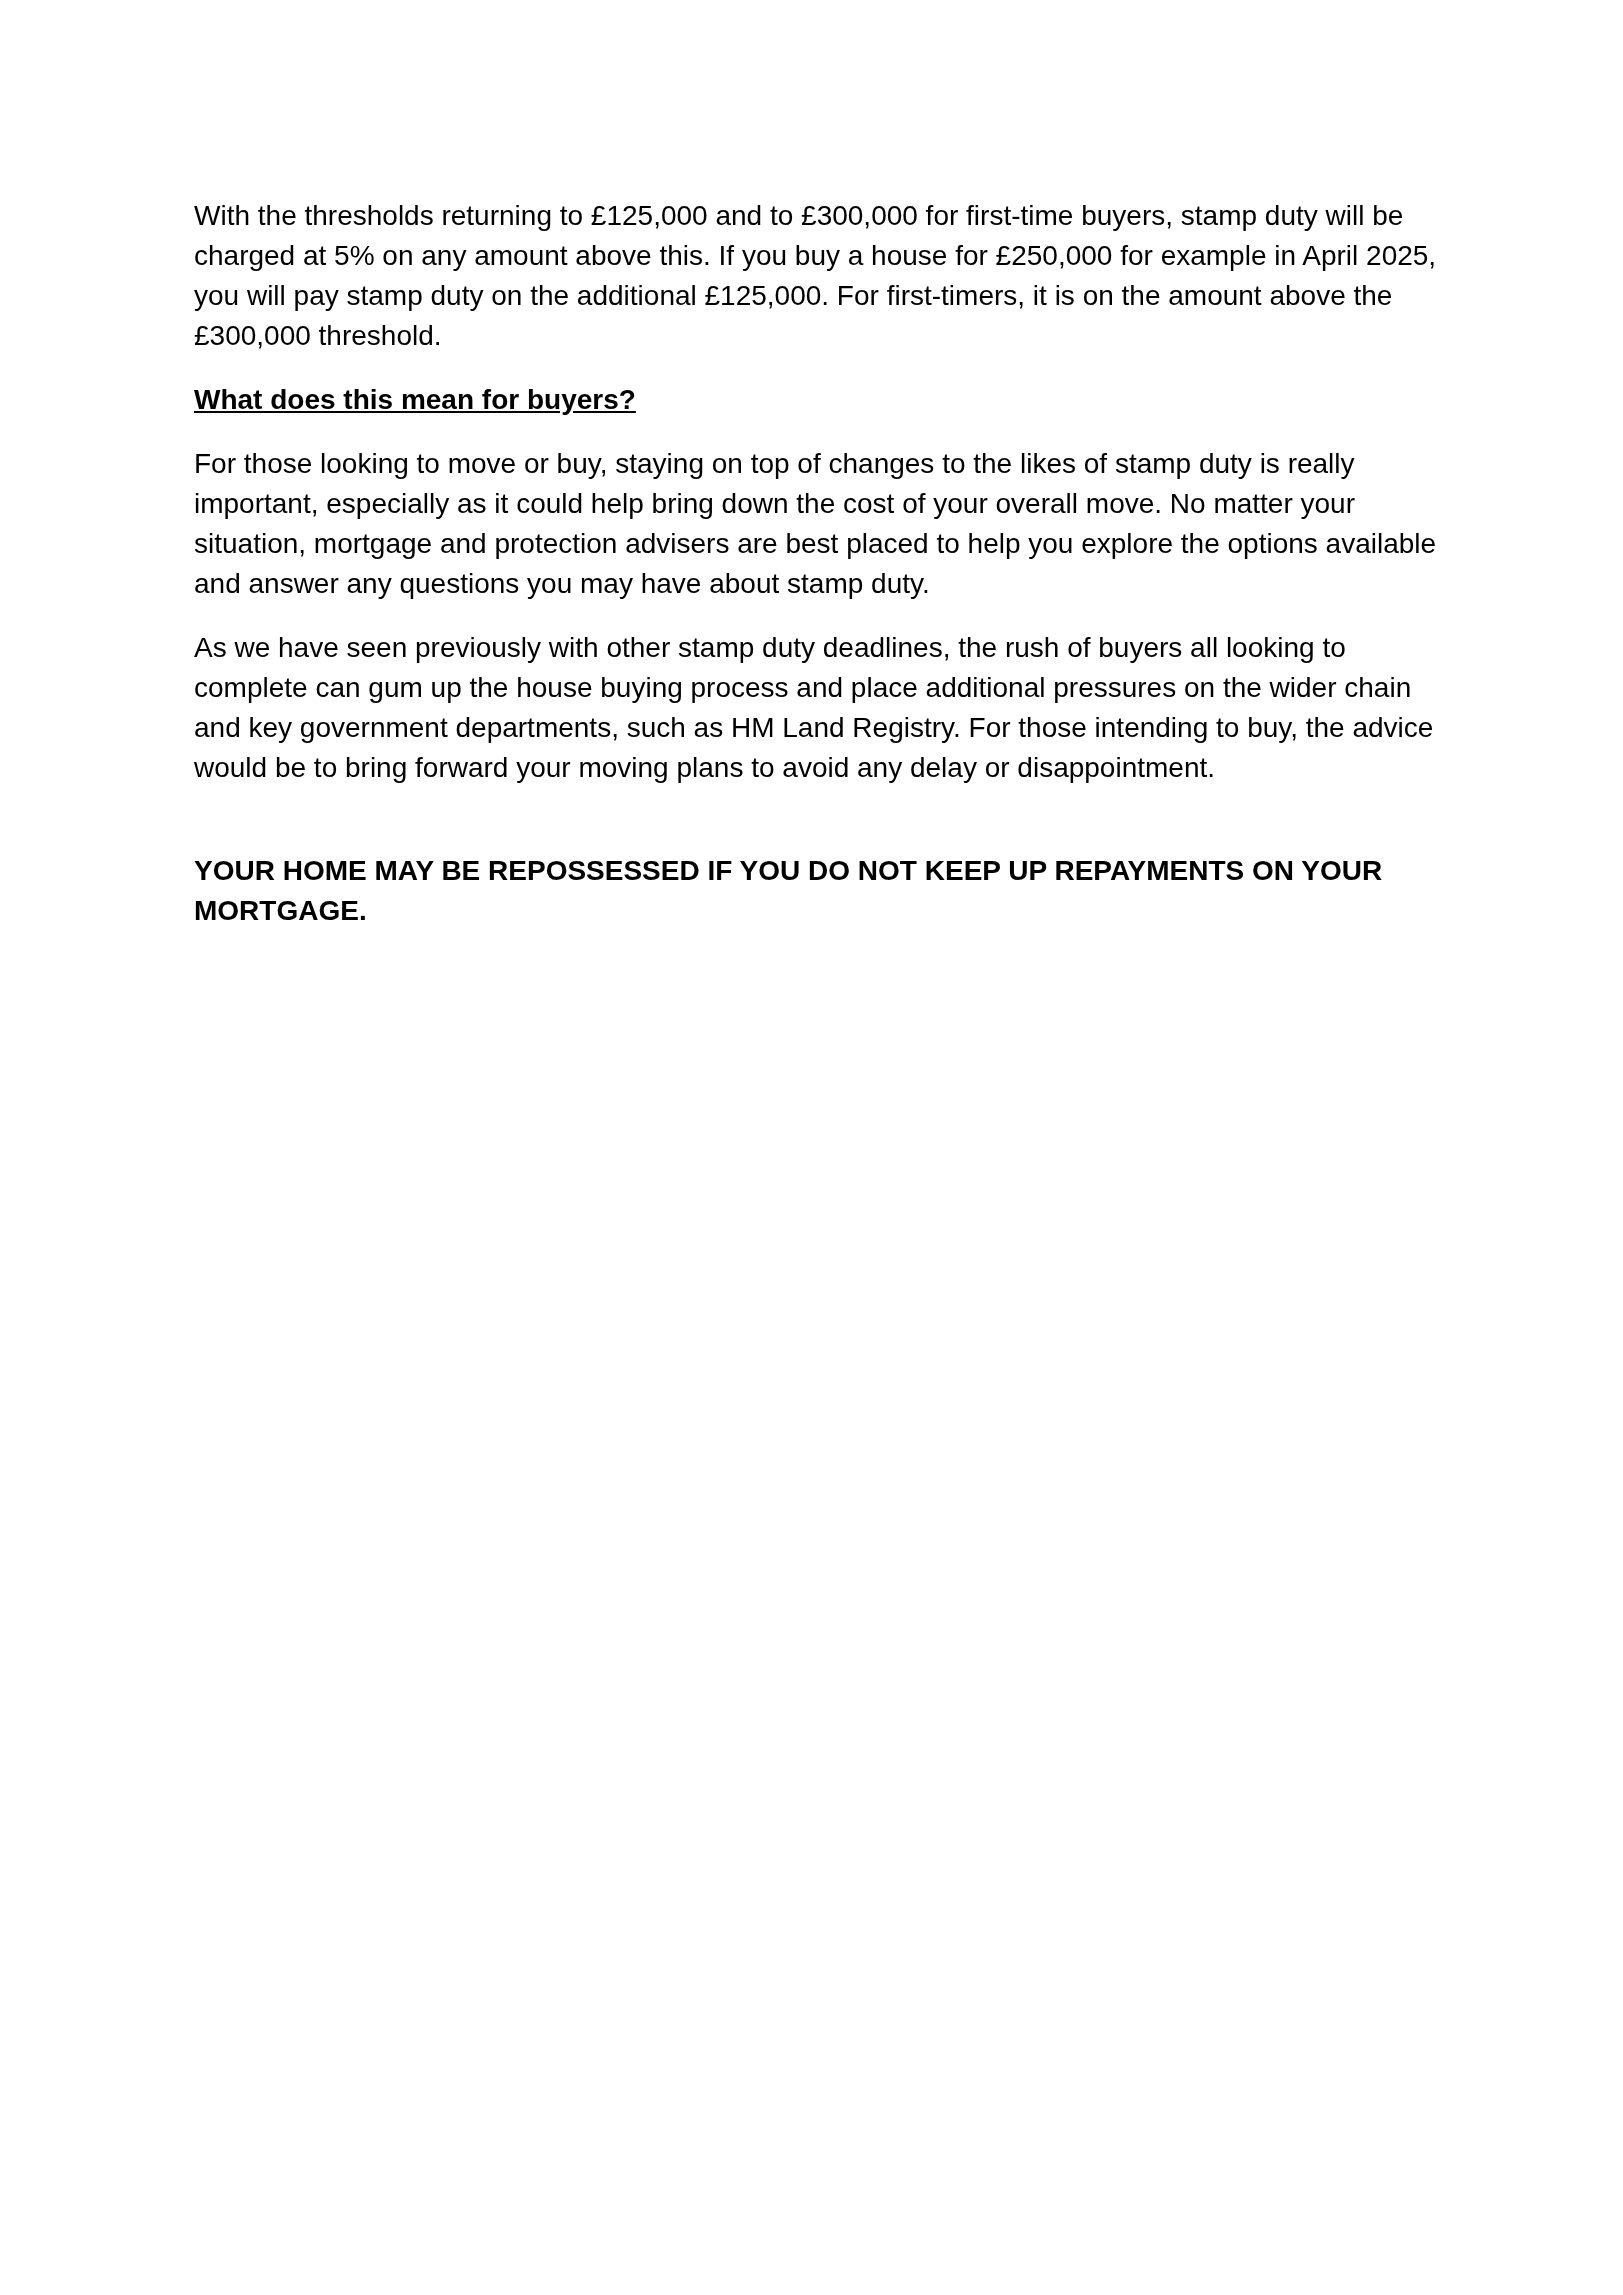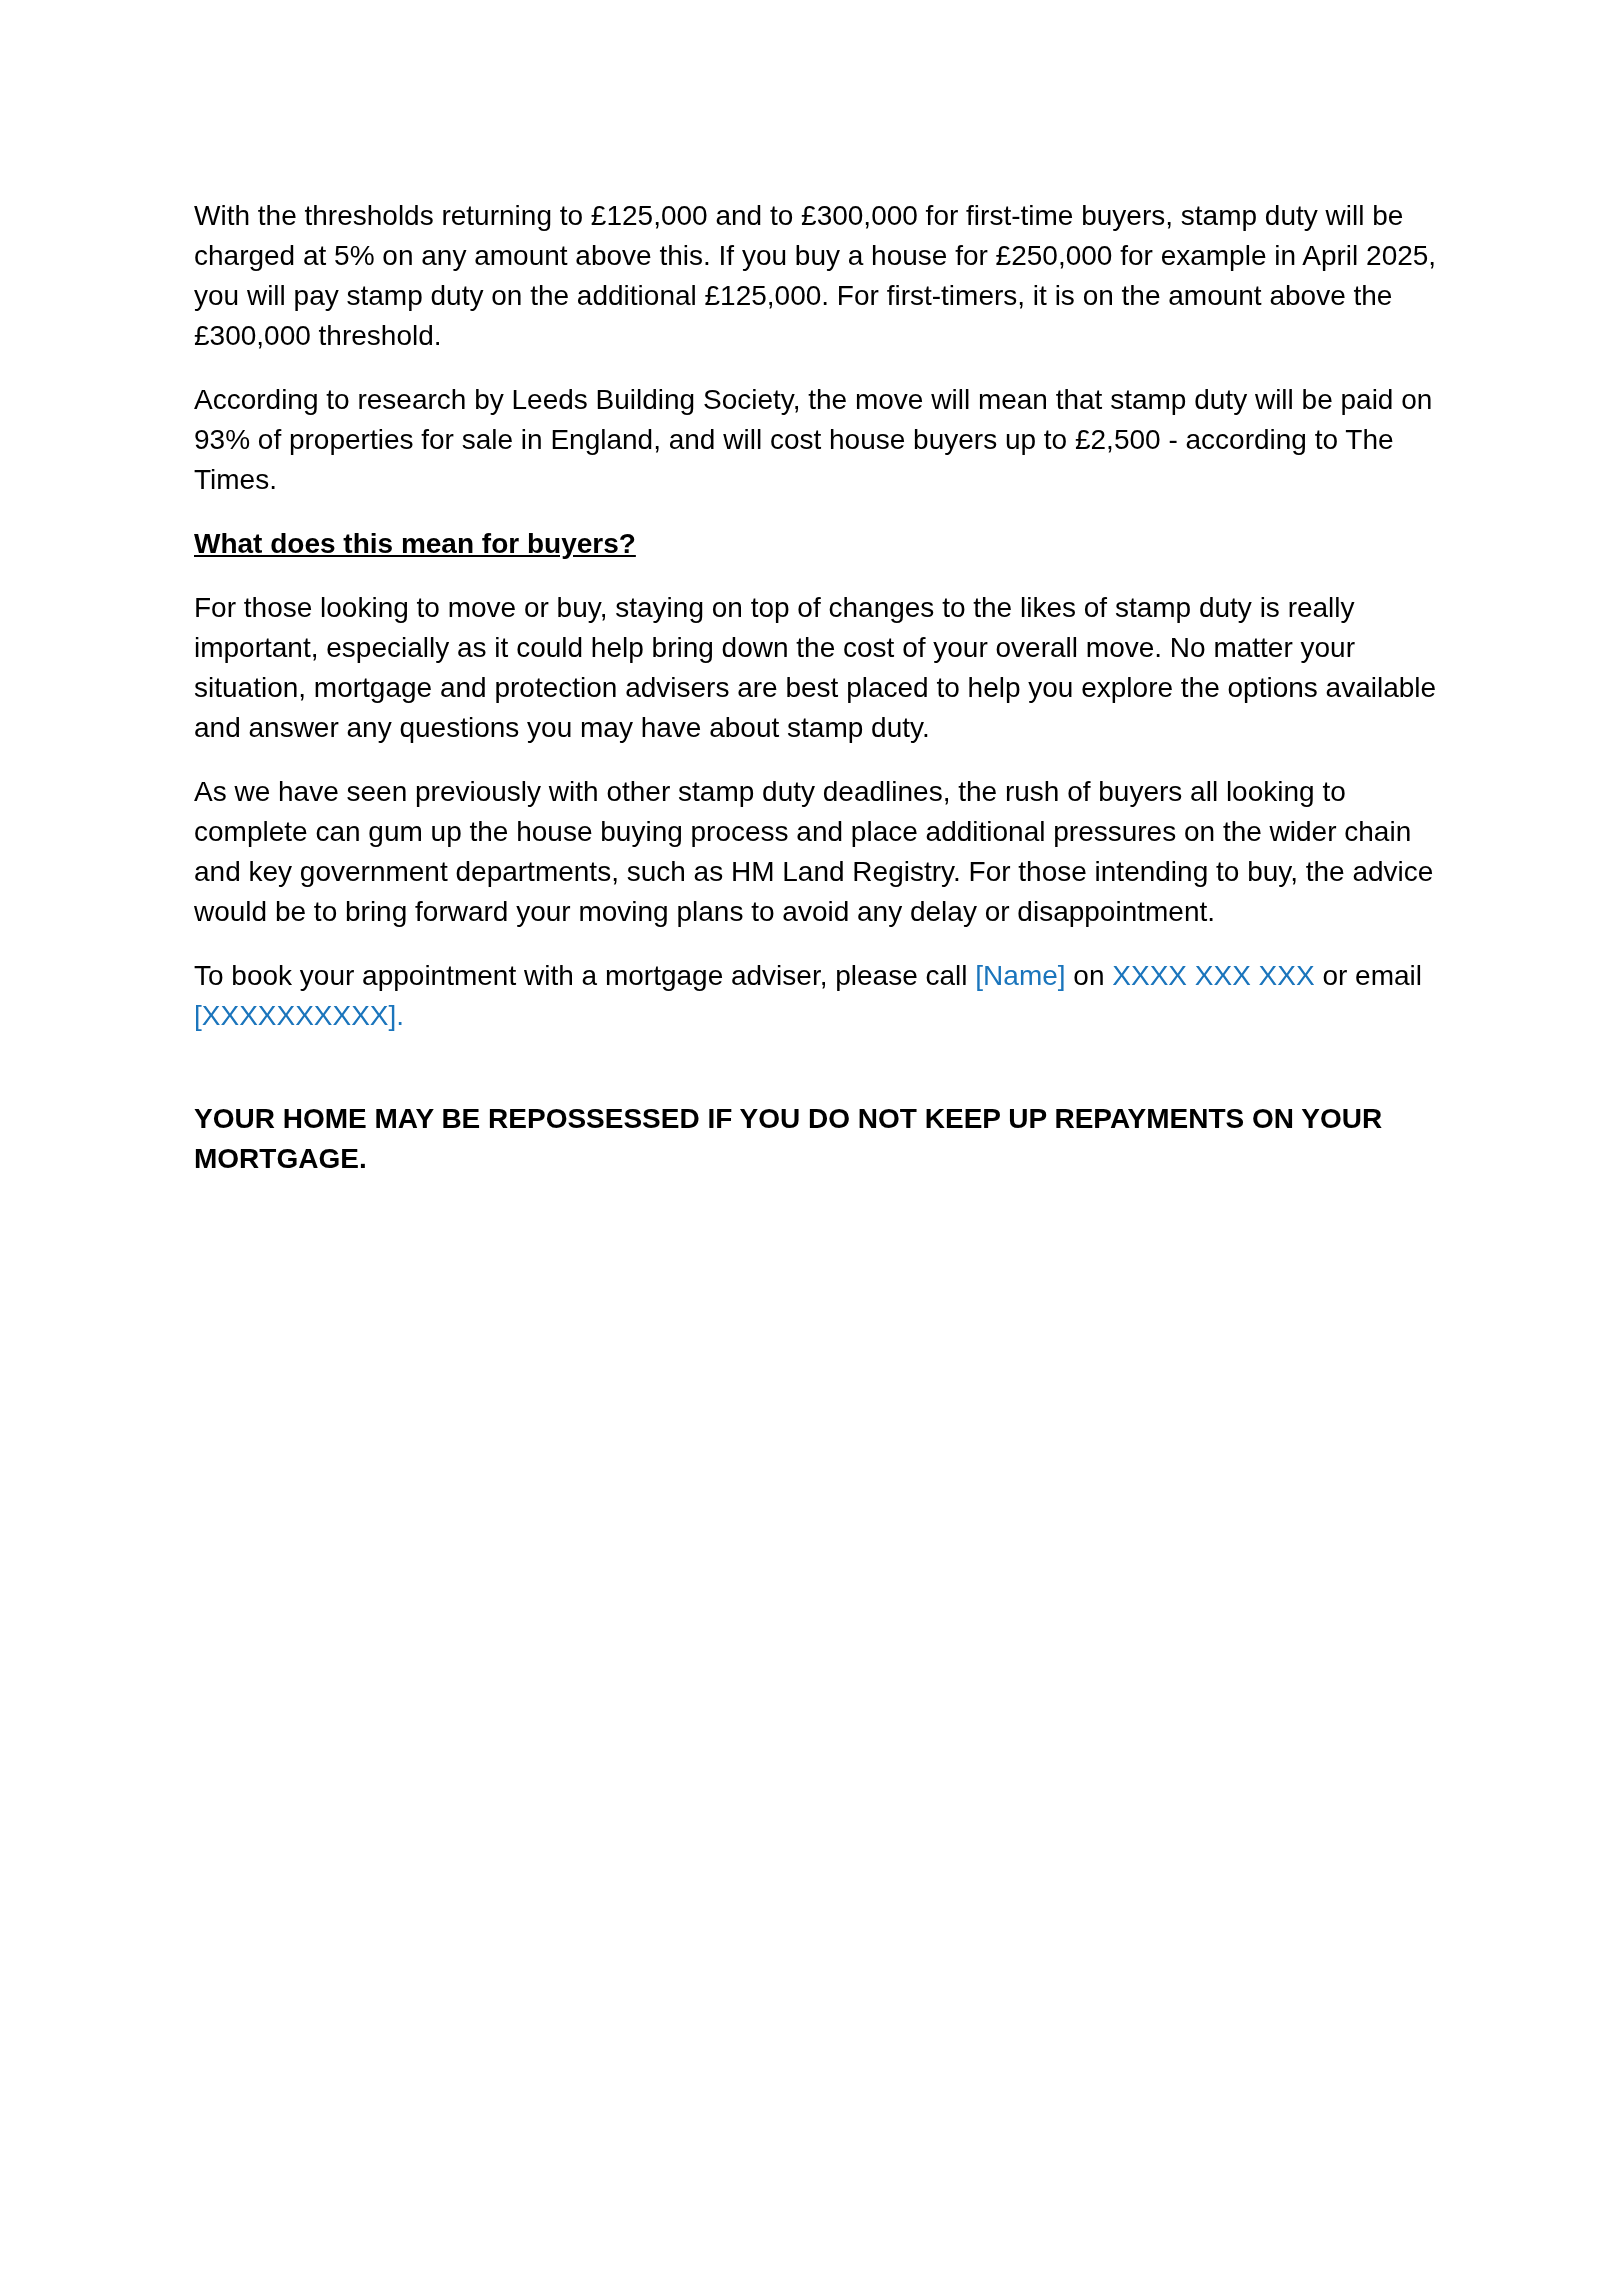--- a/index.html
+++ b/index.html
@@ -46,37 +46,33 @@
 <body>
 
 <div class="page">
   <div class="content">
 
     <p class="para">With the thresholds returning to £125,000 and to £300,000 for first-time buyers, stamp duty will be
 charged at 5% on any amount above this. If you buy a house for £250,000 for example in April 2025,
 you will pay stamp duty on the additional £125,000. For first-timers, it is on the amount above the
 £300,000 threshold.</p>
 
-    <p class="para">According to research by Leeds Building Society, the move will mean that stamp duty will be paid on
-93% of properties for sale in England, and will cost house buyers up to £2,500 - according to The
-Times.</p>
 
     <h2 class="heading">What does this mean for buyers?</h2>
 
 
     <p class="para">For those looking to move or buy, staying on top of changes to the likes of stamp duty is really
 important, especially as it could help bring down the cost of your overall move. No matter your
 situation, mortgage and protection advisers are best placed to help you explore the options available
 and answer any questions you may have about stamp duty.</p>
 
     <p class="para">As we have seen previously with other stamp duty deadlines, the rush of buyers all looking to
 complete can gum up the house buying process and place additional pressures on the wider chain
 and key government departments, such as HM Land Registry. For those intending to buy, the advice
 would be to bring forward your moving plans to avoid any delay or disappointment.</p>
 
-    <p class="para"><span>To book your appointment with a mortgage adviser, please call </span><span class="placeholder-link">[Name]</span><span> on </span><span class="placeholder-link">XXXX XXX XXX</span><span> or email</span><br><span class="placeholder-link">[XXXXXXXXXX].</span></p>
 
     <p class="para disclaimer">YOUR HOME MAY BE REPOSSESSED IF YOU DO NOT KEEP UP REPAYMENTS ON YOUR MORTGAGE.</p>
 
 
   </div>
 </div>
 
 
 </body></html>

